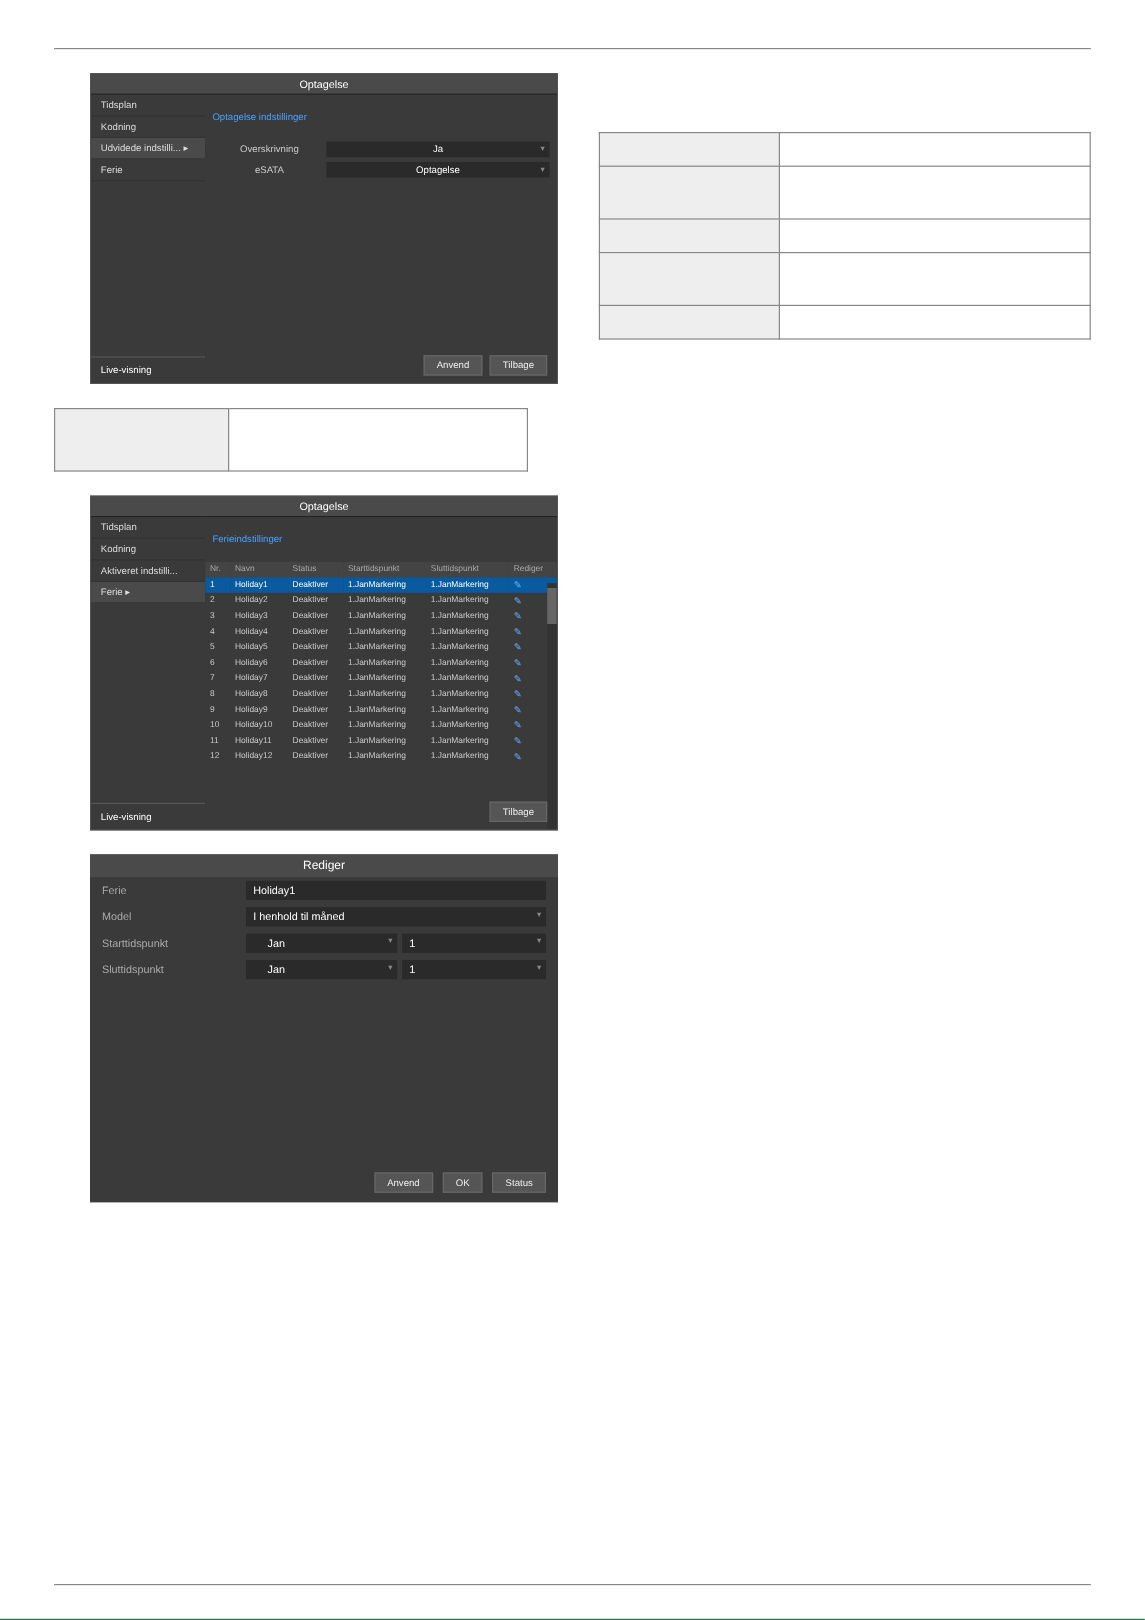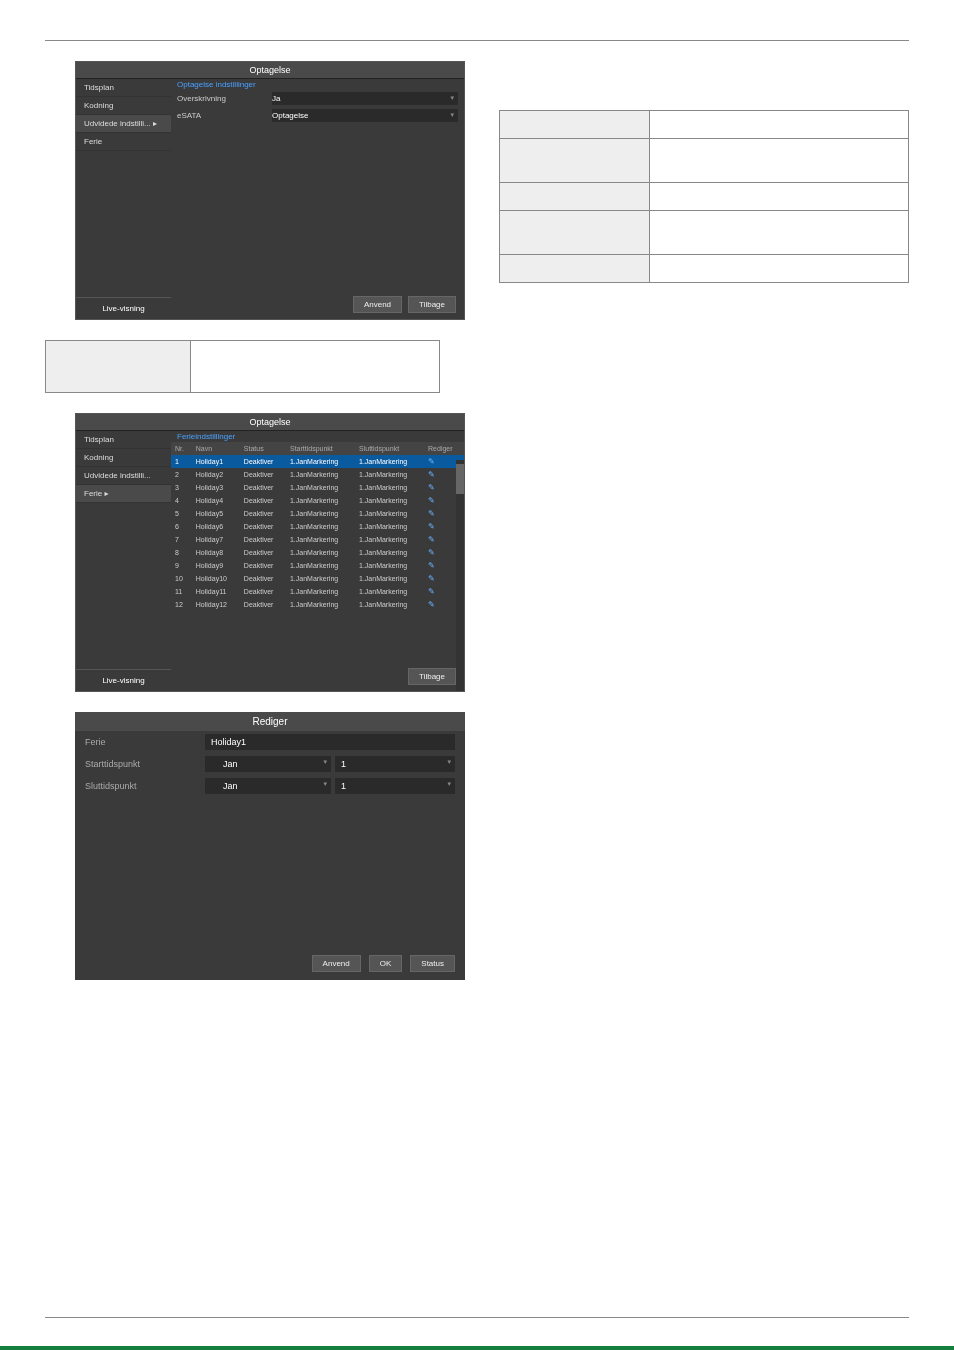--- a/index.html
+++ b/index.html
@@ -8,21 +8,21 @@
     background: #ffffff;
     width: 954px;
     margin: 0 auto;
     font-size: 11px;
     color: #333;
   }
   .page {
     padding: 40px 45px 20px 45px;
     position: relative;
     min-height: 1350px;
-    border-bottom: 4px solid #15803d;
+    border-bottom: 1px solid #15803d;
   }
   .top-rule {
     border-top: 1px solid #888;
     margin-bottom: 20px;
   }
   
   .window {
     background: #3a3a3a;
     width: 390px;
     border: 1px solid #555;
@@ -57,39 +57,39 @@
   }
   .sidebar-item.active {
     background: #4a4a4a;
   }
   .sidebar-bottom {
     margin-top: auto;
     padding: 6px 8px;
     color: #fff;
     border-top: 1px solid #555;
     font-size: 8px;
-    text-align: center;
   }
   .content-area {
     flex: 1;
     background: #3a3a3a;
     position: relative;
     display: flex;
     flex-direction: column;
   }
   .tab-strip {
-    padding: 1px 6px;
+    padding: 14px 6px;
     color: #4aa0ff;
     font-size: 8px;
   }
   .form-row {
     display: flex;
     padding: 2px 6px;
     align-items: center;
     font-size: 8px;
+    text-align: center;
   }
   .form-label {
     width: 95px;
     color: #ccc;
   }
   .form-value {
     flex: 1;
     background: #2a2a2a;
     padding: 2px 0;
     color: #fff;
@@ -340,21 +340,21 @@
     </tr>
   </tbody>
     </table>
 
   <div class="window" style="margin-left:30px;">
     <div class="window-title">Optagelse</div>
     <div class="window-body" style="height:260px;">
       <div class="sidebar">
         <div class="sidebar-item">Tidsplan</div>
         <div class="sidebar-item">Kodning</div>
-        <div class="sidebar-item">Udvidede indstilli...</div>
+        <div class="sidebar-item">Aktiveret indstilli...</div>
         <div class="sidebar-item active">Ferie  ▸</div>
         <div class="sidebar-bottom">Live-visning</div>
       </div>
       <div class="content-area">
         <div class="tab-strip">Ferieindstillinger</div>
         <div style="position:relative; flex:1; overflow:hidden;">
           <table class="holiday-table">
             <thead>
               <tr>
                 <th>Nr.</th>
@@ -476,20 +476,27 @@
   </div>
 
 
   <div class="dialog" style="margin-left:30px;">
     <div class="dialog-title">Rediger</div>
     <div class="dlg-row">
       <div class="dlg-label">Ferie</div>
       <div class="dlg-input">Holiday1</div>
     </div>
     <div class="dlg-row">
+      <div class="dlg-label">Model</div>
+      <div class="dlg-input">
+        <span>I henhold til måned</span>
+        <span class="dropdown-arrow">▾</span>
+      </div>
+    </div>
+    <div class="dlg-row">
       <div class="dlg-label">Starttidspunkt</div>
       <div class="dlg-select">
         <span>Jan</span>
         <span class="dropdown-arrow">▾</span>
       </div>
       <div class="dlg-select-small">
         <span>1</span>
         <span class="dropdown-arrow">▾</span>
       </div>
     </div>

